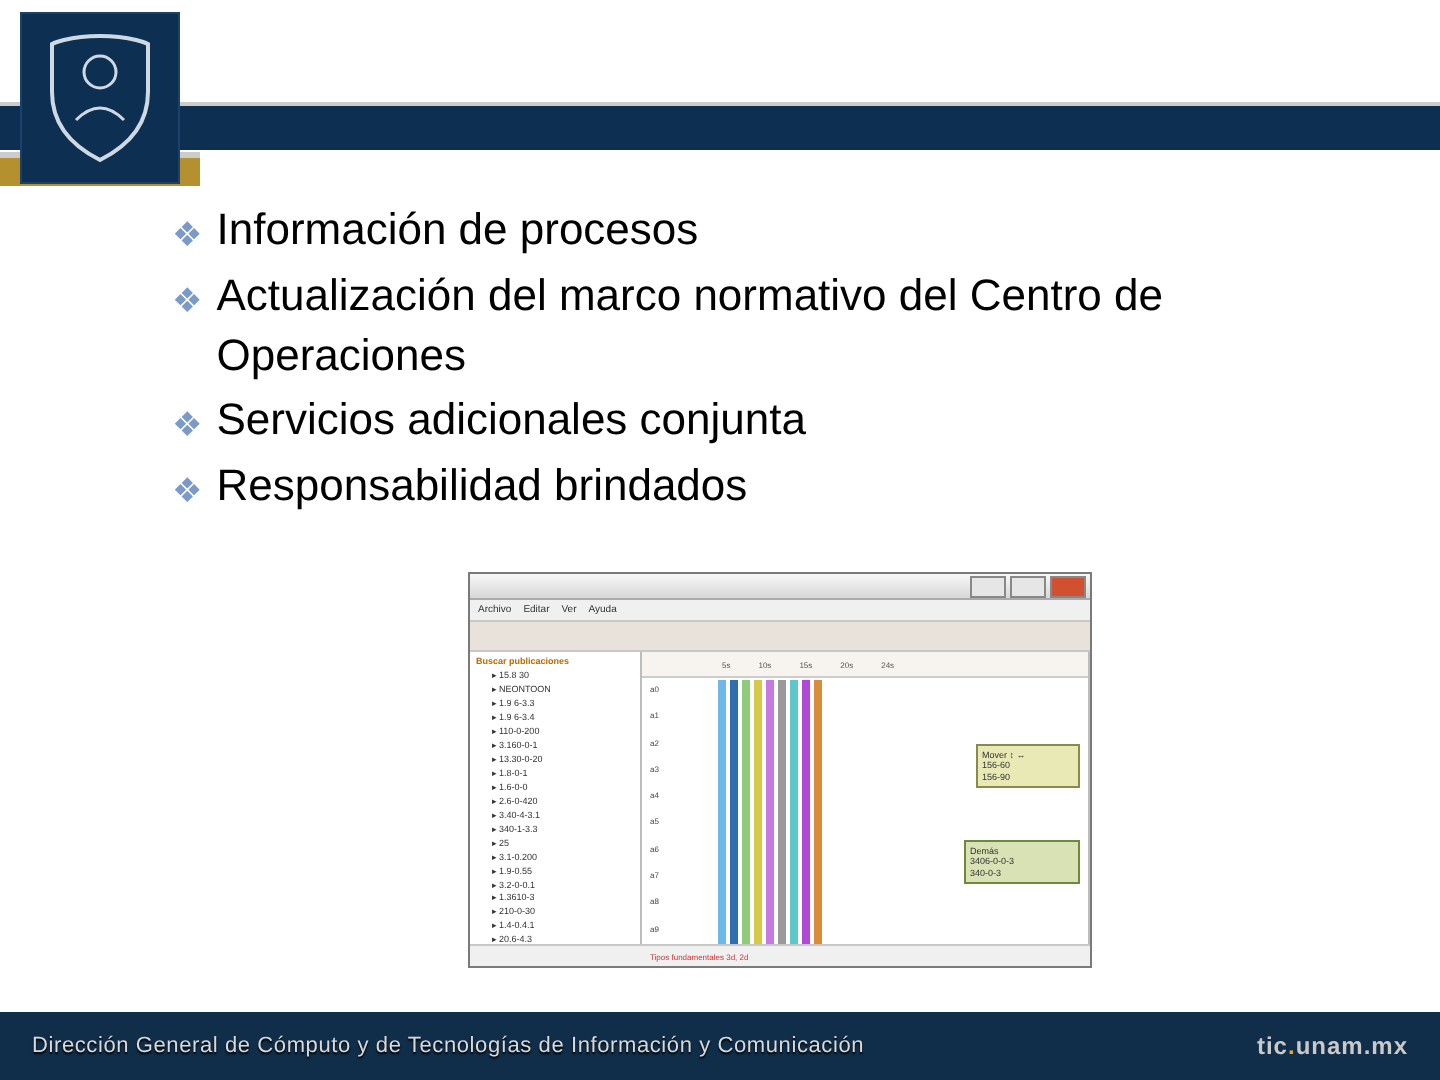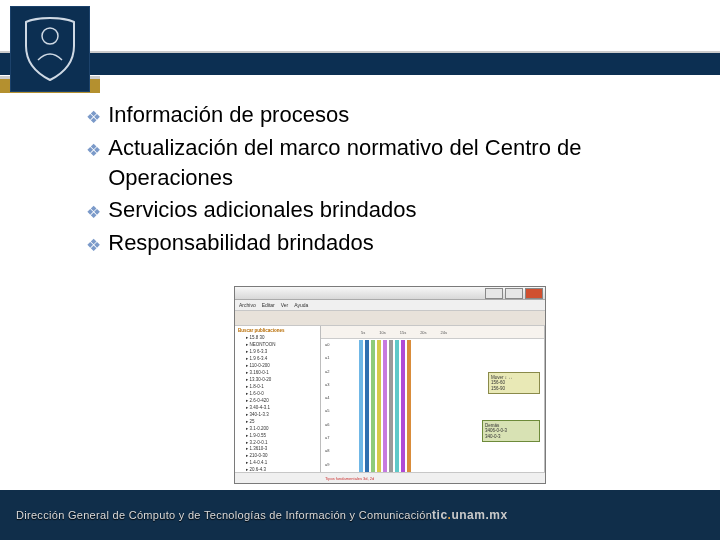--- a/index.html
+++ b/index.html
@@ -27,21 +27,21 @@
   .tree .root{color:#b76b00;font-weight:bold}
   .tree .node{padding-left:8px;color:#333;white-space:nowrap}
   .plot{flex:1;position:relative;background:#fff;border-right:1px solid #bdbdbd}
   .ruler{height:12px;background:#f7f3ee;border-bottom:1px solid #ccc;display:flex;align-items:center;padding-left:40px;font-size:4px;color:#555;gap:14px}
   .timeline{position:absolute;left:38px;top:14px;bottom:4px;width:60px}
   .band{position:absolute;top:0;bottom:0;width:4px}
   .y-axis{position:absolute;left:0;top:14px;bottom:4px;width:36px;font-size:4px;color:#444;display:flex;flex-direction:column;justify-content:space-between;padding:2px 2px 2px 4px}
   .callout{position:absolute;font-size:4.5px;border:1px solid #8a8a4a;background:#e9e9b6;padding:2px;line-height:1.2;color:#333}
   .statusbar{position:absolute;left:0;right:0;bottom:0;height:10px;background:#f0f0f0;border-top:1px solid #c7c7c7;font-size:4px;color:#c33;padding-left:90px;display:flex;align-items:center}
   
-  .footer{position:absolute;left:0;bottom:0;width:720px;height:50px;background:#102e4a;display:flex;align-items:center;padding:16px 16px;box-sizing:border-box}
+  .footer{position:absolute;left:0;bottom:0;width:720px;height:34px;background:#102e4a;display:flex;align-items:center;justify-content:space-between;padding:16px 16px;box-sizing:border-box}
   .footer-text{color:#d9d9d9;font-size:11px;letter-spacing:0.3px;text-shadow:0 1px 1px #000}
   .footer-logo{color:#c9c9c9;font-size:12px;font-weight:bold;letter-spacing:0.5px}
   .footer-logo .dot{color:#e9a23b}
 </style>
 </head>
 <body>
 
 <div class="slide">
 
   <div class="title-under"></div>
@@ -60,21 +60,21 @@
     <div class="bullet">
         <span class="mark">❖</span>
         <span class="txt">Información de procesos</span>
       </div>
     <div class="bullet">
         <span class="mark">❖</span>
         <span class="txt">Actualización del marco normativo del Centro de Operaciones</span>
       </div>
     <div class="bullet">
         <span class="mark">❖</span>
-        <span class="txt">Servicios adicionales brindados</span>
+        <span class="txt">Servicios adicionales conjunta</span>
       </div>
     <div class="bullet">
         <span class="mark">❖</span>
         <span class="txt">Responsabilidad brindados</span>
       </div>
   </div>
 
   <div class="app">
     <div class="app-titlebar">
       <div class="tbtn"></div>

